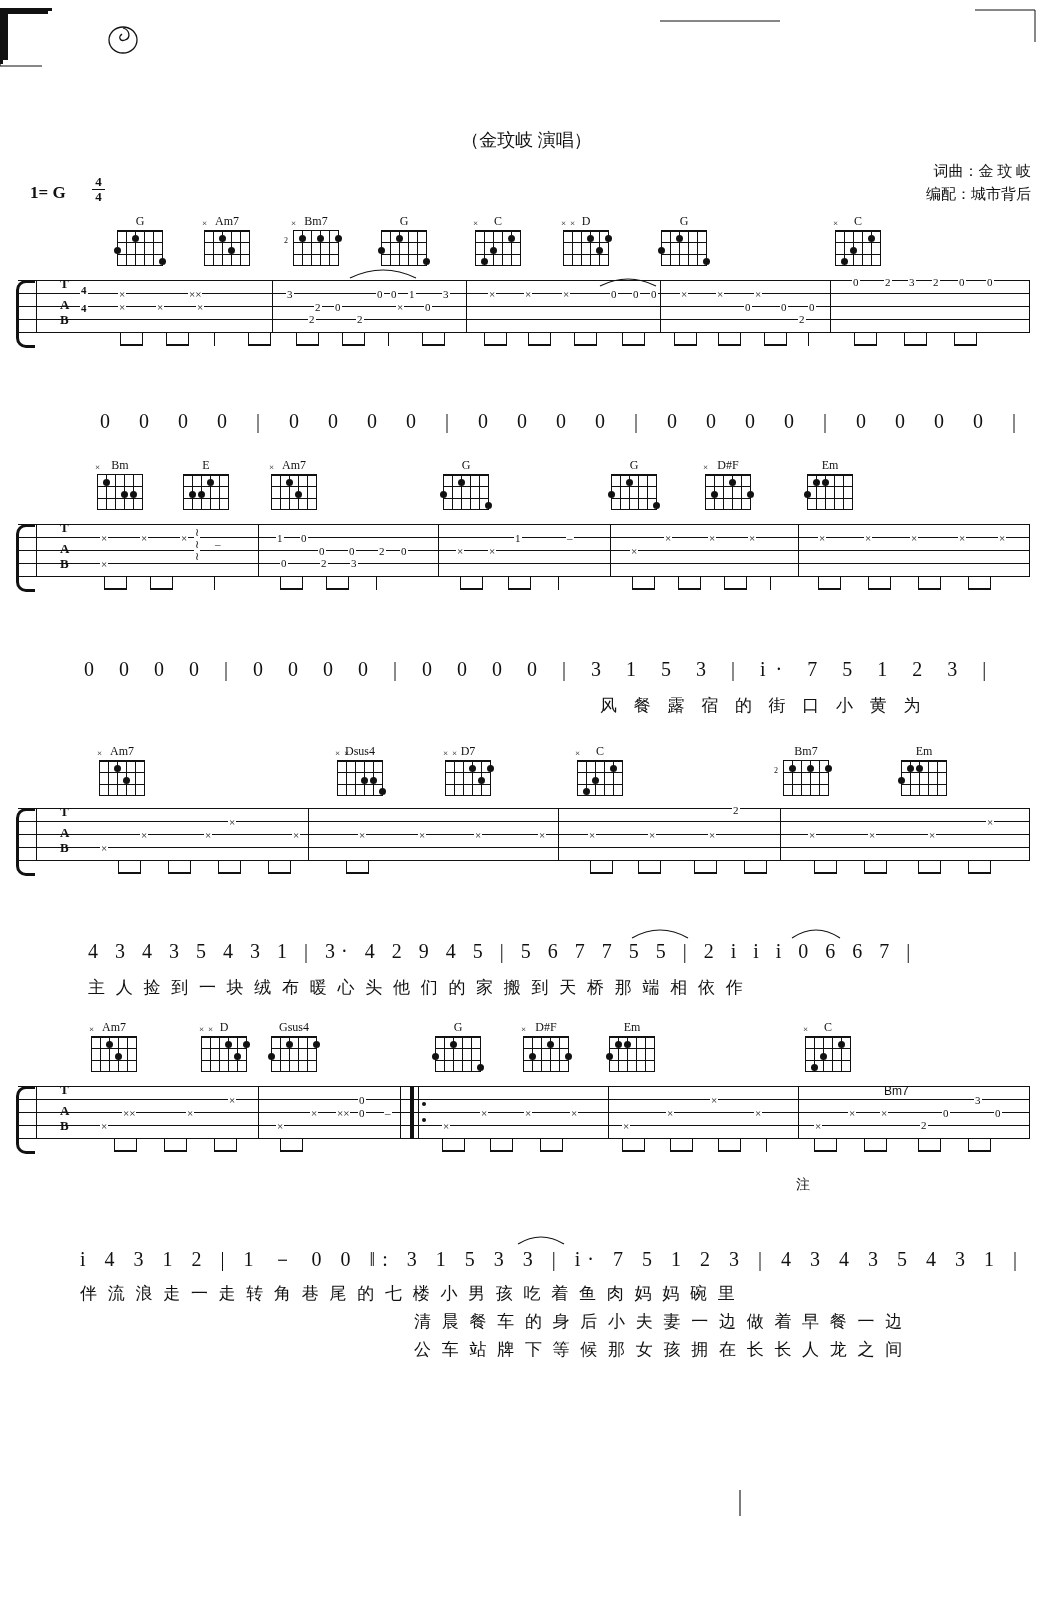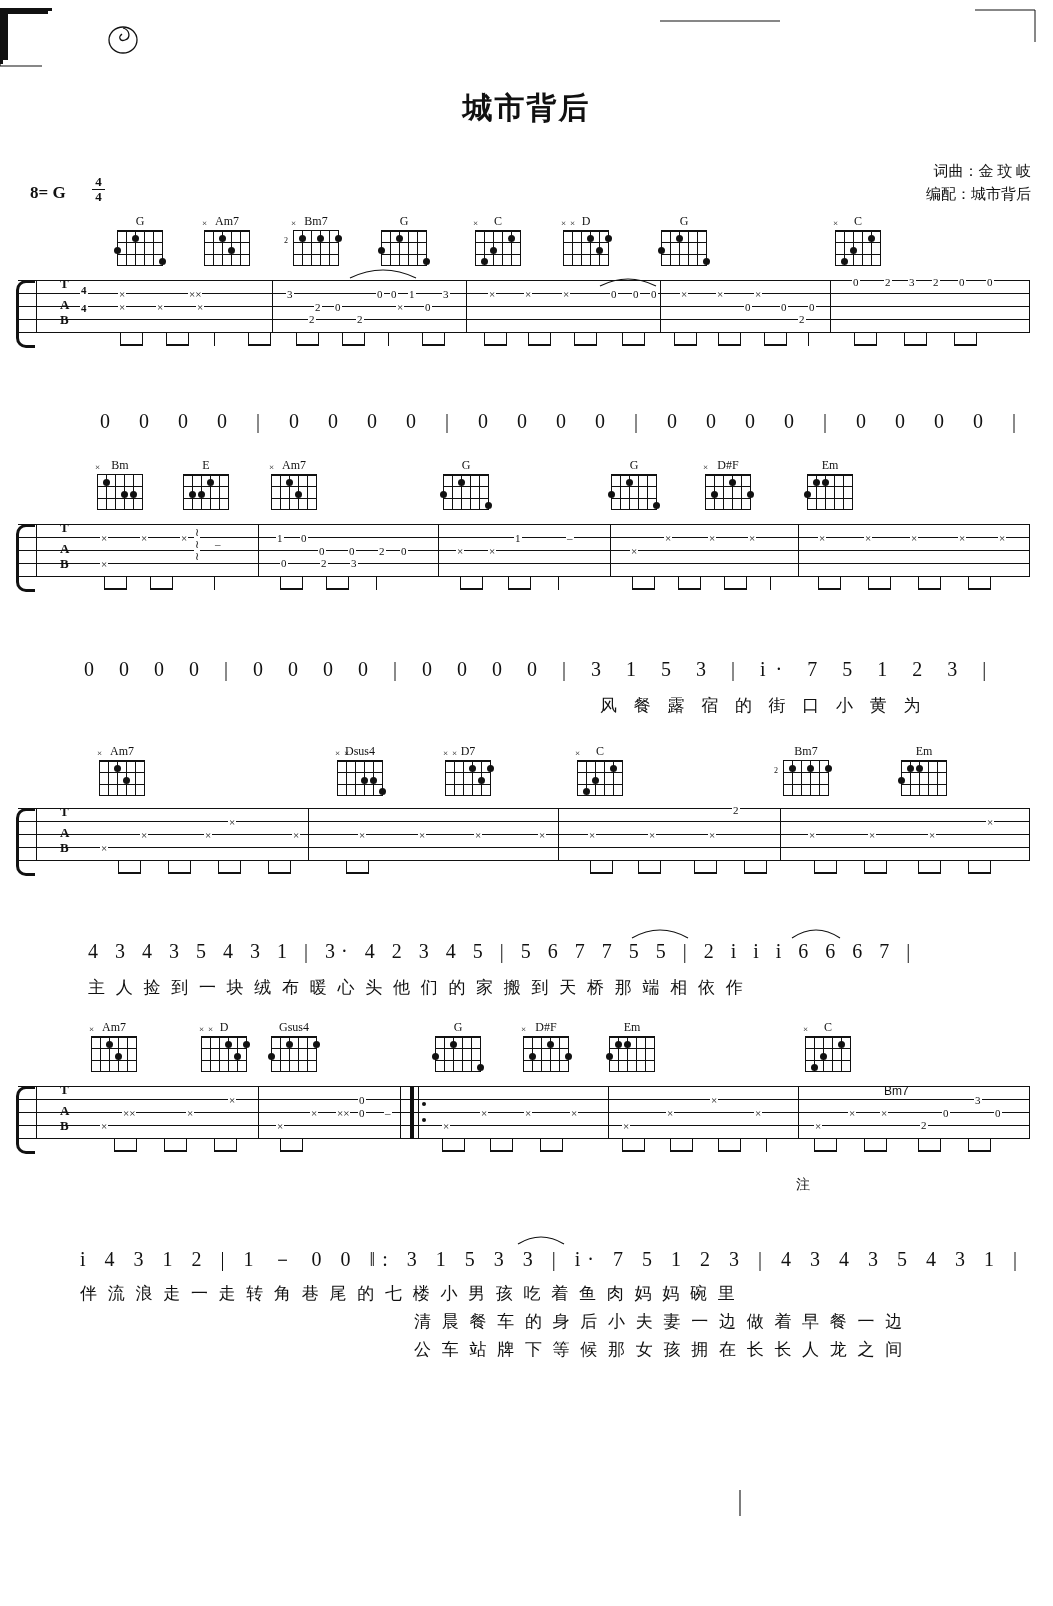--- a/index.html
+++ b/index.html
@@ -79,26 +79,26 @@
       <ellipse cx="19" cy="18" rx="14" ry="13" fill="none" stroke="#111" stroke-width="1.3"></ellipse>
       <path d="M19 6 C26 8 27 16 21 18 C16 20 14 15 18 12" fill="none" stroke="#111" stroke-width="1.3"></path>
     </svg>
   </div>
   <div class="corner" style="left:730px;top:1490px;">
     <svg width="20" height="28" viewBox="0 0 20 28">
         <path d="M10 0 L10 26" stroke="#111" stroke-width="1.1"></path>
       </svg>
   </div>
 
-  <div class="title">城市背后</div>
+  <div class="subtitle">（金玟岐 演唱）</div>
   <div class="credits">
     <div>词曲：金 玟 岐</div>
     <div>编配：城市背后</div>
   </div>
-  <div class="keysig">8= G</div>
+  <div class="keysig">1= G</div>
   <div class="timesig">
     <span class="num">4</span>
     <span class="bar"></span>
     <span class="num">4</span>
   </div>
 
   <div class="chord" style="left:112px;top:214px;">
     <div class="cname">G</div>
     <div class="grid">
       <div class="nut"></div>
@@ -792,21 +792,21 @@
       <div class="stem" style="left:900px;top:52px;"></div>
         <div class="stem" style="left:922px;top:52px;"></div>
       <div class="beam" style="left:900px;top:64px;width:23px;"></div>
       <div class="stem" style="left:950px;top:52px;"></div>
         <div class="stem" style="left:972px;top:52px;"></div>
       <div class="beam" style="left:950px;top:64px;width:23px;"></div>
     </div>
   </div>
 
   <div class="jpline" style="top:940px;">
-    <div class="jp" style="left:88px;top:0;letter-spacing:6px;">4 3 4 3 5 4 3 1 | 3· 4 2 3 4 5 | 5 6 7 7 5 5 | 2 i i i 6 6 6 7 |</div>
+    <div class="jp" style="left:88px;top:0;letter-spacing:6px;">4 3 4 3 5 4 3 1 | 3· 4 2 9 4 5 | 5 6 7 7 5 5 | 2 i i i 0 6 6 7 |</div>
     <div class="lyr" style="left:88px;top:36px;letter-spacing:3px;">主 人 捡 到 一 块 绒 布   暖   心 头 他 们 的  家  搬 到 天  桥 那 端 相 依 作</div>
     <svg class="slur" style="left:630px;top:-18px;" width="60" height="20">
         <path d="M2 16 Q30 0 58 16" fill="none" stroke="#111" stroke-width="1.1"></path>
       </svg>
     <svg class="slur" style="left:790px;top:-18px;" width="52" height="20">
         <path d="M2 16 Q26 0 50 16" fill="none" stroke="#111" stroke-width="1.1"></path>
       </svg>
   </div>
 
   <div class="chord" style="left:86px;top:1020px;">

